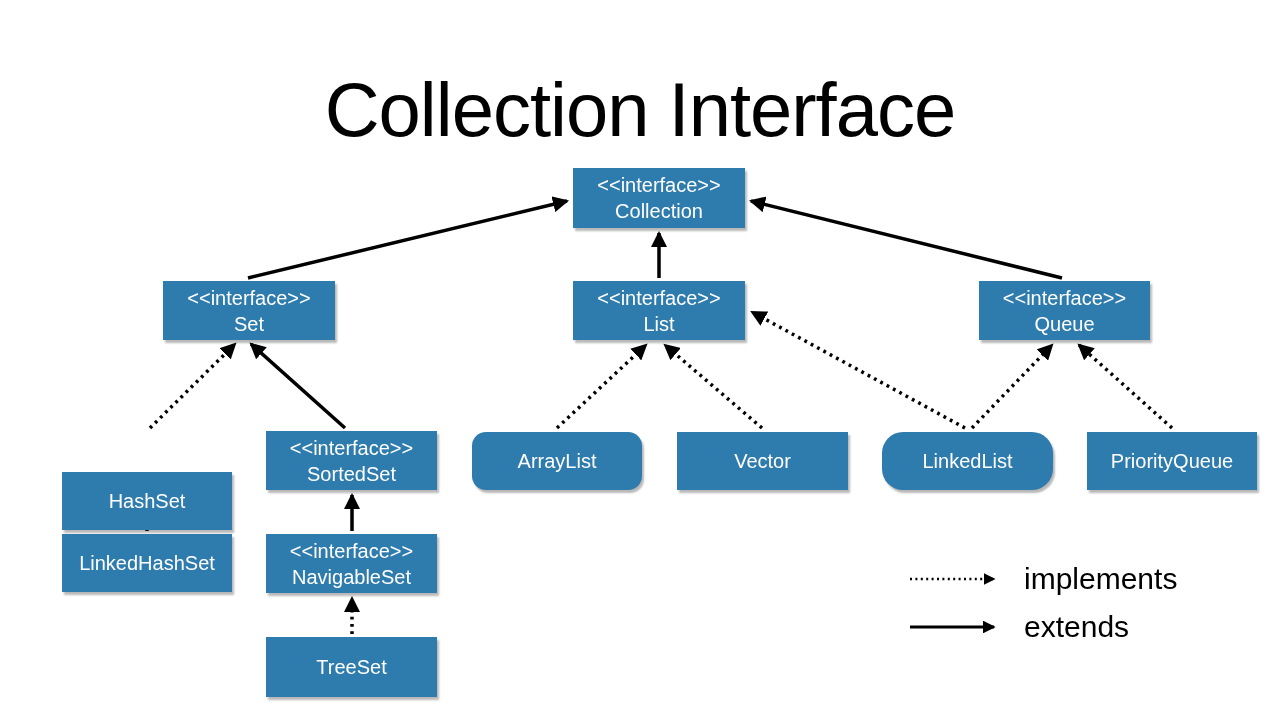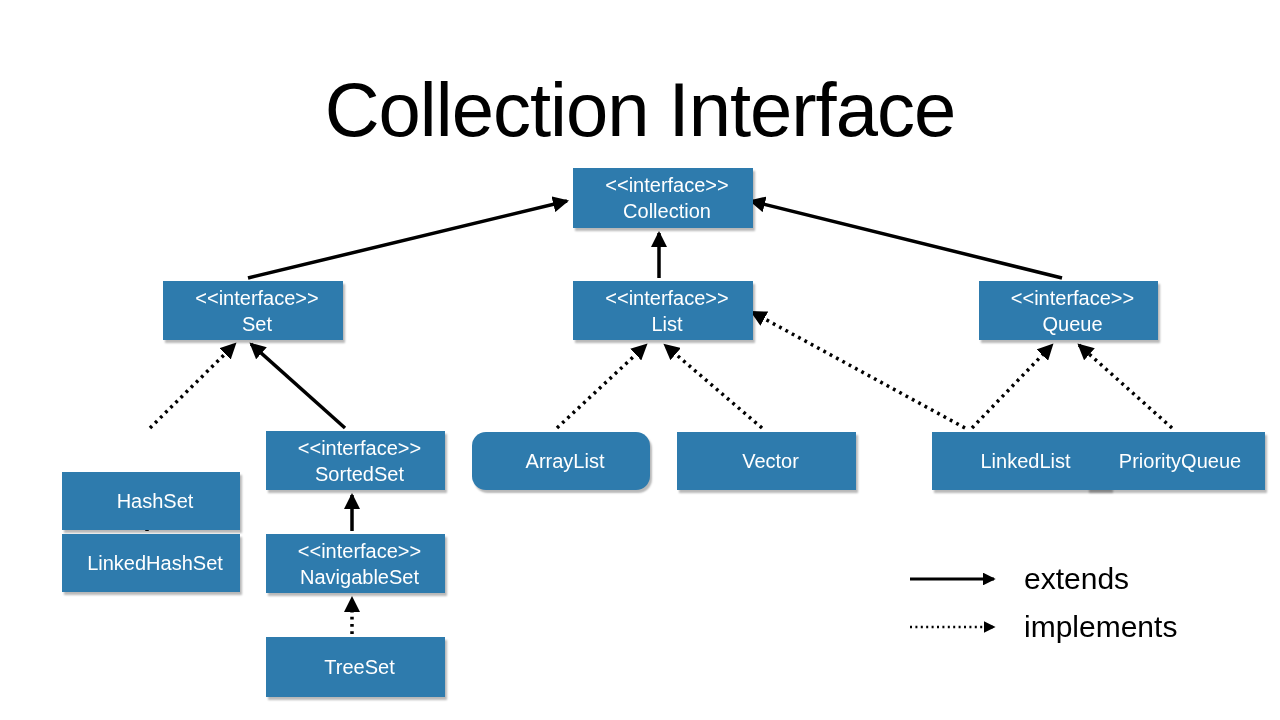--- a/index.html
+++ b/index.html
@@ -52,21 +52,20 @@
     color: var(--box-text, #ffffff);
     box-shadow: 2px 3px 2px rgba(0,0,0,0.28);
     display: flex;
     flex-direction: column;
     align-items: center;
     justify-content: center;
     text-align: center;
     font-size: 20px;
     line-height: 26px;
     white-space: nowrap;
-    padding-left: 8px;
   }
   .legend {
     position: absolute;
     left: 908px;
     top: 558px;
     z-index: 2;
     display: flex;
     flex-direction: column;
     gap: 6px;
   }
@@ -137,56 +136,56 @@
       <div class="node" style="left: 266px; top: 431px; width: 171px; height: 59px;">
         <div>&lt;&lt;interface&gt;&gt;</div>
         <div>SortedSet</div>
       </div>
       <div class="node" style="left: 472px; top: 432px; width: 170px; height: 58px; border-radius: 14px;">
         <div>ArrayList</div>
       </div>
       <div class="node" style="left: 677px; top: 432px; width: 171px; height: 58px;">
         <div>Vector</div>
       </div>
-      <div class="node" style="left: 932px; top: 432px; width: 171px; height: 58px;">
+      <div class="node" style="left: 882px; top: 432px; width: 171px; height: 58px; border-radius: 21px;">
         <div>LinkedList</div>
       </div>
       <div class="node" style="left: 1087px; top: 432px; width: 170px; height: 58px;">
         <div>PriorityQueue</div>
       </div>
       <div class="node" style="left: 62px; top: 534px; width: 170px; height: 58px;">
         <div>LinkedHashSet</div>
       </div>
       <div class="node" style="left: 266px; top: 534px; width: 171px; height: 59px;">
         <div>&lt;&lt;interface&gt;&gt;</div>
         <div>NavigableSet</div>
       </div>
       <div class="node" style="left: 266px; top: 637px; width: 171px; height: 60px; text-align: center;">
         <div>TreeSet</div>
       </div>
     </div>
 
   <div class="legend">
     <div class="legend-row">
       <svg width="96" height="14">
+        <line x1="2" y1="7" x2="86" y2="7" stroke="#000000" stroke-width="2.6" stroke-dasharray="2 3.4" marker-end="url(#legend-arrowhead-dot)"></line>
+        <defs>
+          <marker id="legend-arrowhead-dot" markerWidth="5" markerHeight="4.6" refX="4" refY="2.3" orient="auto" markerUnits="strokeWidth">
+            <path d="M0,0 L4.6,2.3 L0,4.6 z" fill="#000000"></path>
+          </marker>
+        </defs>
+      </svg>
+      <span class="legend-label">implements</span>
+    </div>
+    <div class="legend-row">
+      <svg width="96" height="14">
         <line x1="2" y1="7" x2="86" y2="7" stroke="#000000" stroke-width="2.8" marker-end="url(#legend-arrowhead-solid)"></line>
         <defs>
           <marker id="legend-arrowhead-solid" markerWidth="5" markerHeight="4.6" refX="4" refY="2.3" orient="auto" markerUnits="strokeWidth">
             <path d="M0,0 L4.6,2.3 L0,4.6 z" fill="#000000"></path>
           </marker>
         </defs>
       </svg>
       <span class="legend-label">extends</span>
     </div>
-    <div class="legend-row">
-      <svg width="96" height="14">
-        <line x1="2" y1="7" x2="86" y2="7" stroke="#000000" stroke-width="2.6" stroke-dasharray="2 3.4" marker-end="url(#legend-arrowhead-dot)"></line>
-        <defs>
-          <marker id="legend-arrowhead-dot" markerWidth="5" markerHeight="4.6" refX="4" refY="2.3" orient="auto" markerUnits="strokeWidth">
-            <path d="M0,0 L4.6,2.3 L0,4.6 z" fill="#000000"></path>
-          </marker>
-        </defs>
-      </svg>
-      <span class="legend-label">implements</span>
-    </div>
   </div>
 
 </div>
 
 </body></html>

